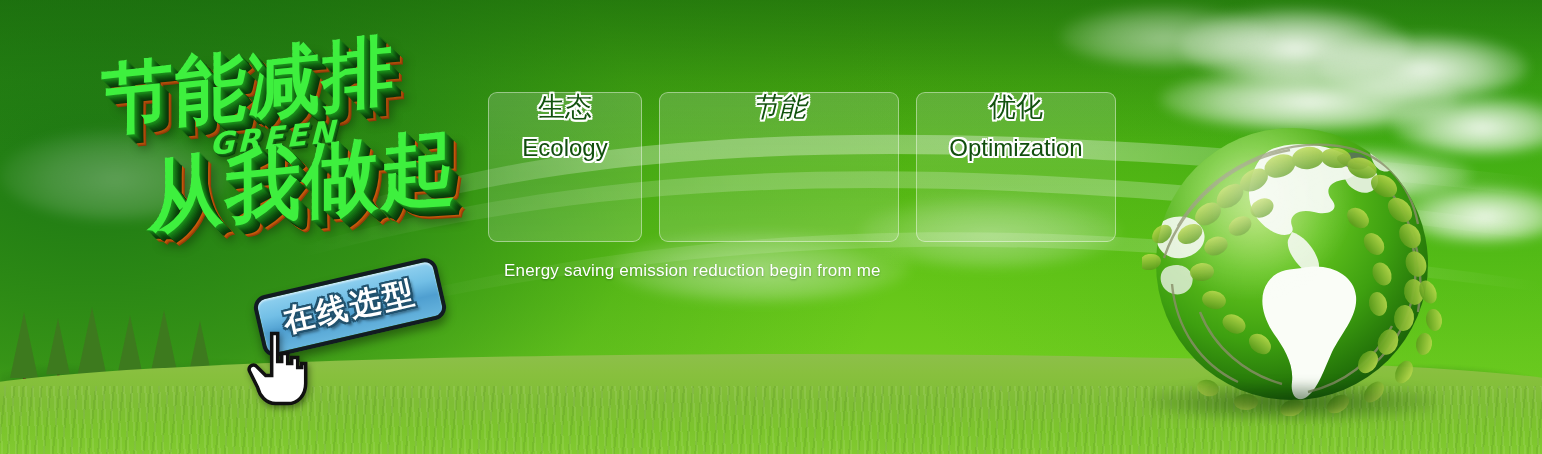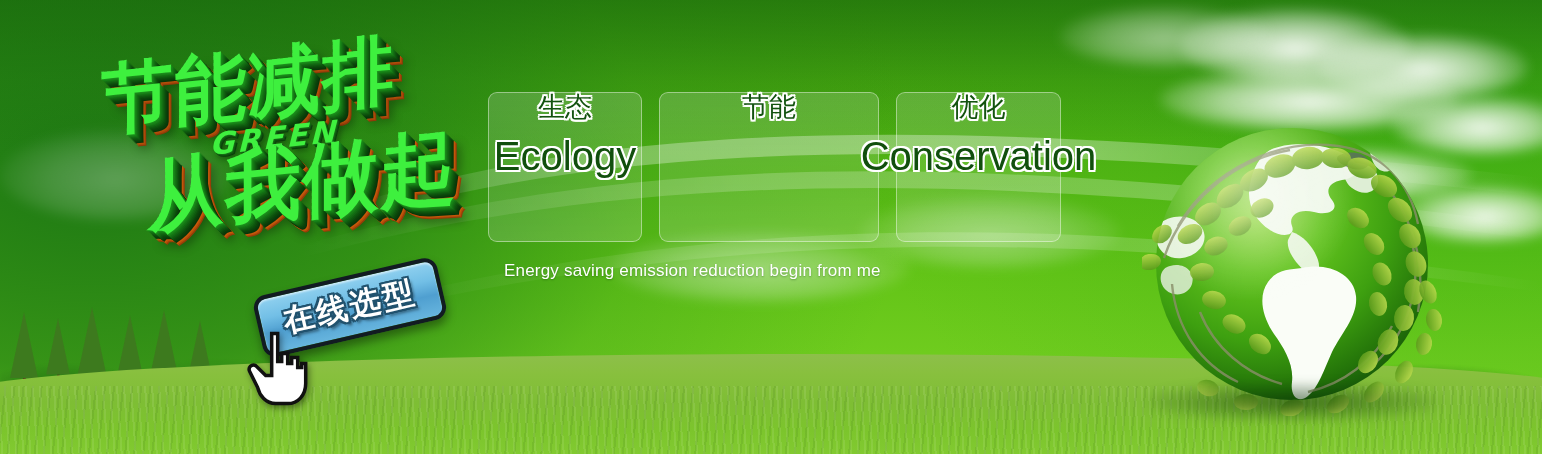--- a/index.html
+++ b/index.html
@@ -173,33 +173,33 @@
   .card {
     width:154px; height:150px;
     border:1px solid rgba(255,255,255,0.42);
     border-radius:9px;
     background:linear-gradient(to bottom, rgba(255,255,255,0.17) 0%, rgba(255,255,255,0.11) 55%, rgba(255,255,255,0.15) 100%);
     display:flex; flex-direction:column;
     align-items:center; 
     gap:16px;
     cursor:pointer;
   }
-  .card.w2 { width:220px; }
-  .card.w3 { width:165px; }
+  .card.w2 { width:240px;font-style:italic; }
+  .card.w3 { width:200px; }
   .card .zh {
     font-family:"DejaVu Sans", sans-serif;
     font-size:27px; font-weight:normal;
     color:#13530f; line-height:1;
     text-shadow:
       -1.6px -1.6px 0 #fff, 1.6px -1.6px 0 #fff, -1.6px 1.6px 0 #fff, 1.6px 1.6px 0 #fff,
       0 -1.8px 0 #fff, 0 1.8px 0 #fff, -1.8px 0 0 #fff, 1.8px 0 0 #fff;
   }
   .card .en {
     font-family:"Liberation Sans", sans-serif;
-    font-size:40px; font-weight:normal;
+    font-size:24px; font-weight:normal;
     color:#114f0d; line-height:1;
     text-shadow:
       -1.6px -1.6px 0 #fff, 1.6px -1.6px 0 #fff, -1.6px 1.6px 0 #fff, 1.6px 1.6px 0 #fff,
       0 -1.8px 0 #fff, 0 1.8px 0 #fff, -1.8px 0 0 #fff, 1.8px 0 0 #fff;
   }
 
   
   #tagline {
     position:absolute; left:504px; top:261px;
     font-family:"Liberation Sans", sans-serif;
@@ -315,21 +315,21 @@
   <div id="cards">
     <div class="card">
       <span class="zh">生态</span>
       <span class="en">Ecology</span>
     </div>
     <div class="card w2">
       <span class="zh">节能</span>
     </div>
     <div class="card w3">
       <span class="zh">优化</span>
-      <span class="en">Conservation</span>
+      <span class="en">Optimization</span>
     </div>
   </div>
 
   <div id="tagline">Energy saving emission reduction begin from me</div>
 
   <div id="globe-wrap">
     <div id="globe-shadow"></div>
     <svg viewBox="0 0 300 300" width="300" height="300">
       <defs>
         <radialGradient id="gsph" cx="38%" cy="30%" r="78%">

